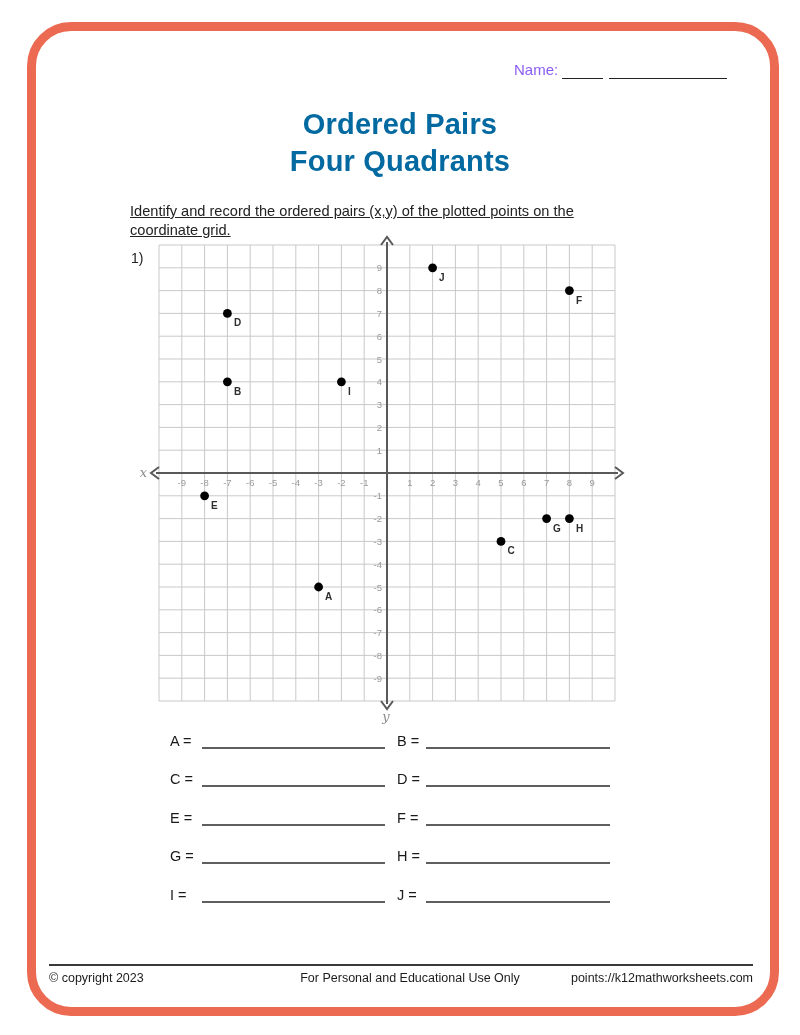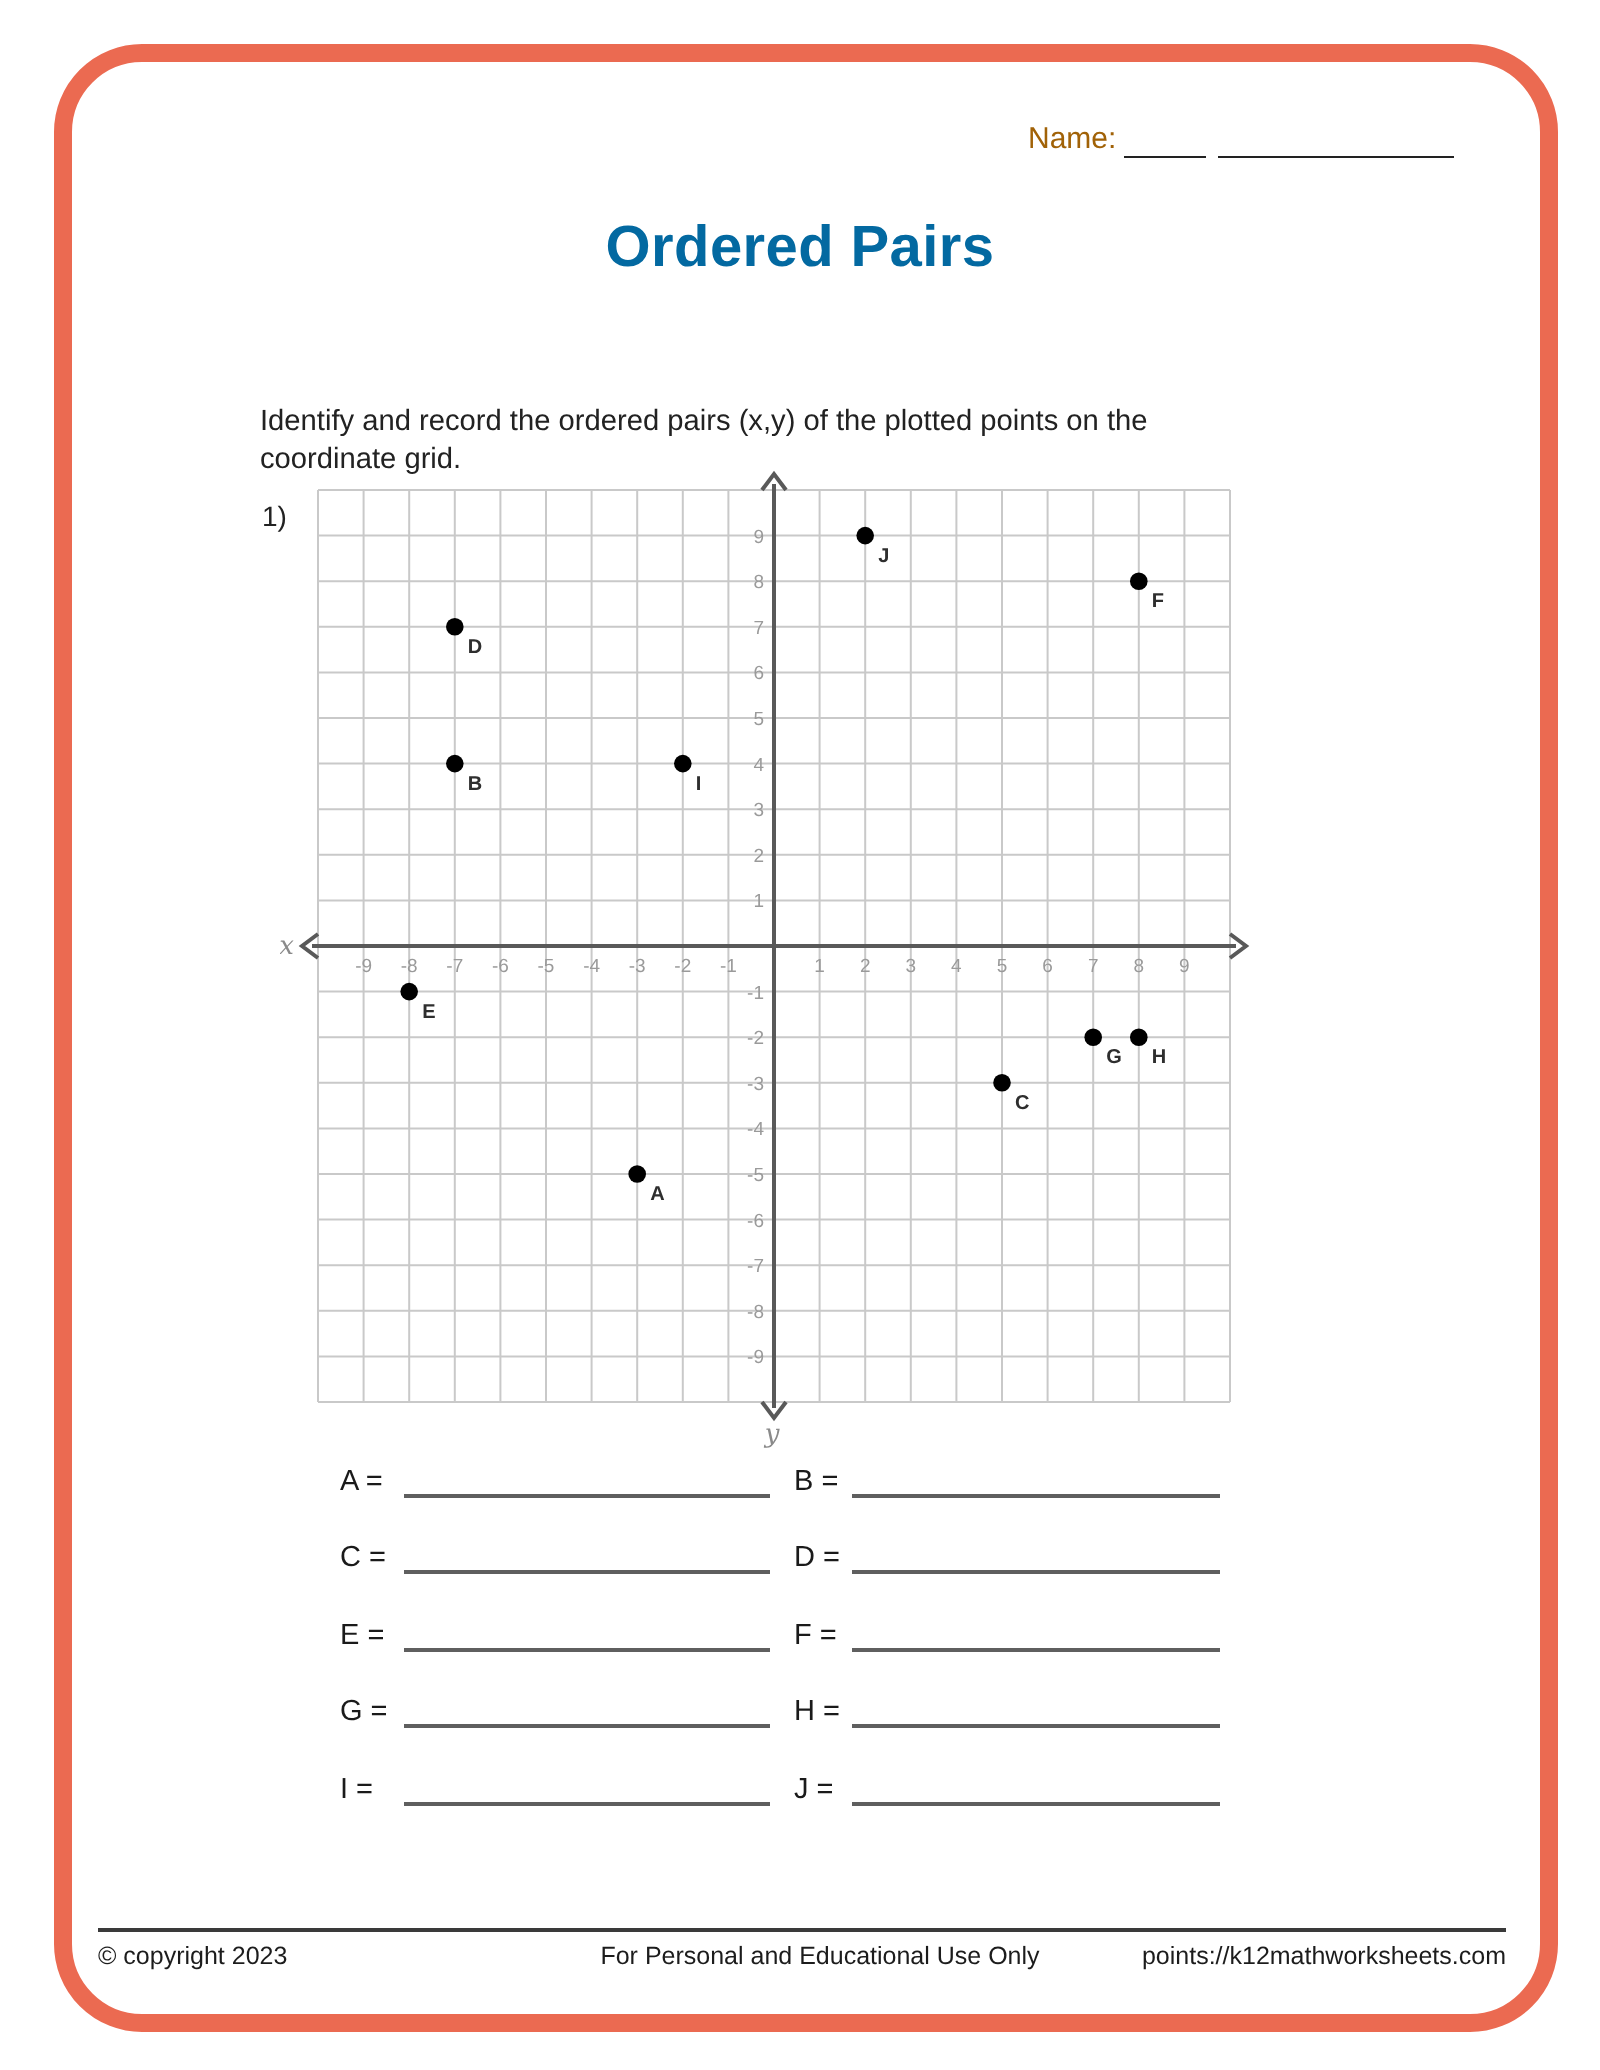--- a/index.html
+++ b/index.html
@@ -9,32 +9,32 @@
     font-family:"Liberation Sans", sans-serif;
     color:#1a1a1a;
   }
   .page { position:relative; width:800px; height:1035px; background:#ffffff; overflow:hidden; }
 
   .frame {
     position:absolute; left:27px; top:22px; width:752px; height:994px;
     border:9px solid #eb6a51; border-radius:44px;
   }
 
-  .name-label { position:absolute; left:514px; top:61px; font-size:15px; color:#a16207; }
+  .name-label { position:absolute; left:514px; top:61px; font-size:15px; color:#8b5cf6; }
   .nseg { position:absolute; height:17px; border-bottom:1.6px solid #222; top:62px; }
   .nseg1 { left:562px; width:41px; }
   .nseg2 { left:609px; width:118px; }
 
   .title {
     position:absolute; left:0; top:106px; width:100%;
     text-align:center; font-size:29px; font-weight:700; line-height:37px;
     color:#0369a1; letter-spacing:.2px;
   }
 
-  .instr { position:absolute; left:130px; top:202px; font-size:14.6px; line-height:18.5px; color:#222; }
+  .instr { position:absolute; left:130px; top:202px; font-size:14.6px; line-height:18.5px; color:#222;text-decoration:underline; }
 
   .pnum { position:absolute; left:131px; top:250px; font-size:14px; color:#222; }
 
   #grid { position:absolute; left:140px; top:233px; }
   #grid text.tick { font:9.5px "Liberation Sans", sans-serif; fill:#9a9a9a; }
   #grid text.plabel { font:600 10px "Liberation Sans", sans-serif; fill:#2e2e2e; }
   #grid text.axisletter { font:italic 13px "DejaVu Serif", serif; fill:#8a8a8a; }
 
   .arow { position:absolute; left:0; width:100%; height:22px; }
   .acell { position:absolute; display:flex; align-items:flex-end; }
@@ -55,20 +55,21 @@
 <div class="page">
 
   <div class="frame" style="border-color: rgb(235, 106, 81);"></div>
 
   <span class="name-label">Name:</span>
   <span class="nseg nseg1"></span>
   <span class="nseg nseg2"></span>
 
   <div class="title">
     <div>Ordered Pairs</div>
+    <div>Four Quadrants</div>
   </div>
 
   <div class="instr">
     <div>Identify and record the ordered pairs (x,y) of the plotted points on the</div>
     <div>coordinate grid.</div>
   </div>
 
   <div class="pnum">1)</div>
 
   <svg id="grid" width="500" height="496">

